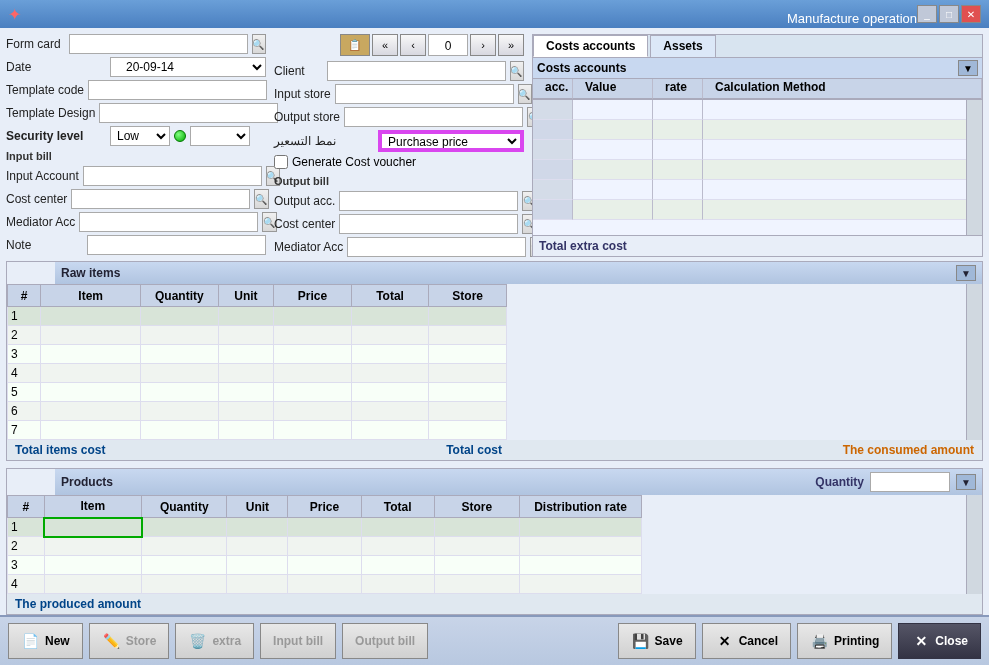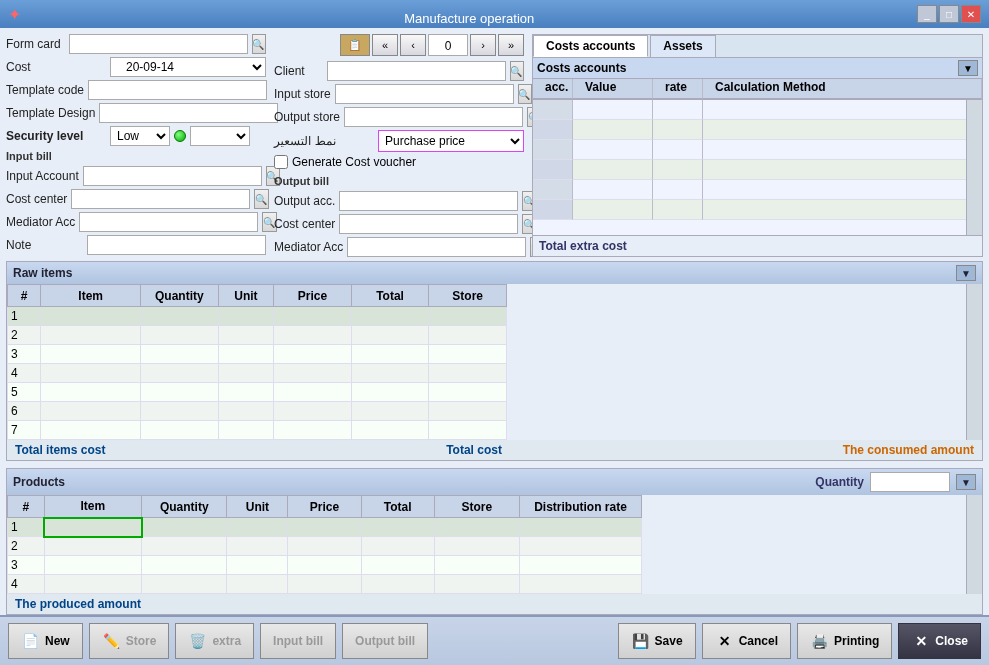--- a/index.html
+++ b/index.html
@@ -8,21 +8,21 @@
     .title-bar {
       background: linear-gradient(to bottom, #6a9fd8, #4a7fc0);
       color: white;
       height: 28px;
       display: flex;
       align-items: center;
       justify-content: space-between;
       padding: 0 8px;
       user-select: none;
     }
-    .title-bar .title { flex: 1; text-align: center; font-size: 13px; margin-top: 8px; }
+    .title-bar .title { flex: 1; text-align: right; font-size: 13px; margin-top: 8px; }
     .title-bar .win-controls { display: flex; gap: 2px; }
     .win-btn {
       width: 20px; height: 18px; background: #c0c8d8; border: 1px solid #888;
       display: flex; align-items: center; justify-content: center; cursor: pointer; font-size: 10px;
     }
     .win-btn.close-btn { background: #e05050; color: white; }
 
     .main-area {
       background: #e8eef8;
       padding: 6px;
@@ -161,20 +161,21 @@
     }
     .section-header {
       background: linear-gradient(to bottom, #c8d8f0, #b0c4e0);
       padding: 3px 6px;
       font-weight: bold;
       color: #223;
       display: flex;
       align-items: center;
       justify-content: space-between;
       cursor: pointer;
+      margin-left: 48px;
     }
     .collapse-arrow {
       width: 20px; height: 16px;
       background: #a0b8d8;
       border: 1px solid #888;
       display: flex; align-items: center; justify-content: center;
       font-size: 10px;
     }
 
     
@@ -240,21 +241,21 @@
       height: 20px; border: 1px solid #aaa; background: white; padding: 0 2px;
     }
     .green-dot {
       width: 12px; height: 12px; border-radius: 50%;
       background: radial-gradient(circle at 35% 35%, #80ff80, #00aa00);
       border: 1px solid #007700;
       display: inline-block;
     }
 
     .dropdown-select {
-      height: 22px; border: 1px solid #d946ef; background: white;
+      height: 22px; border: 4px solid #d946ef; background: white;
       flex: 1; padding: 0 2px;
     }
 
     .checkbox-row {
       display: flex; align-items: center; gap: 4px;
     }
     .checkbox-row input[type=checkbox] { width: 14px; height: 14px; }
 
     .spacer { flex: 1; }
 
@@ -321,21 +322,21 @@
 
   <div class="form-section">
 
     <div class="left-form">
       <div class="form-row">
         <span class="form-label">Form card</span>
         <input class="form-input" type="text" value="" style="">
         <button class="browse-btn">🔍</button>
       </div>
       <div class="form-row">
-        <span class="form-label">Cost</span>
+        <span class="form-label">Date</span>
         <select class="form-input" style="flex:1;height:20px;">
           <option>20-09-14</option>
         </select>
       </div>
       <div class="form-row">
         <span class="form-label">Template code</span>
         <input class="form-input" type="text" value="" style="">
       </div>
       <div class="form-row">
         <span class="form-label">Template Design</span>

